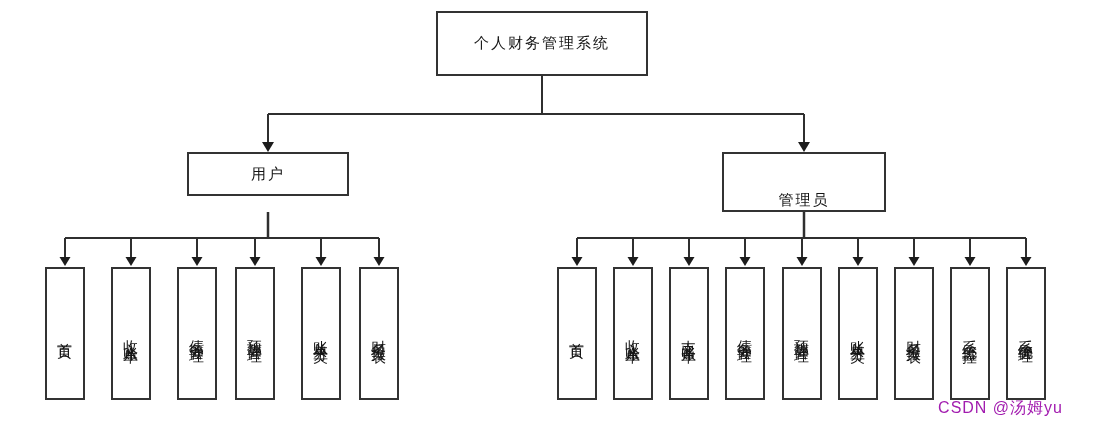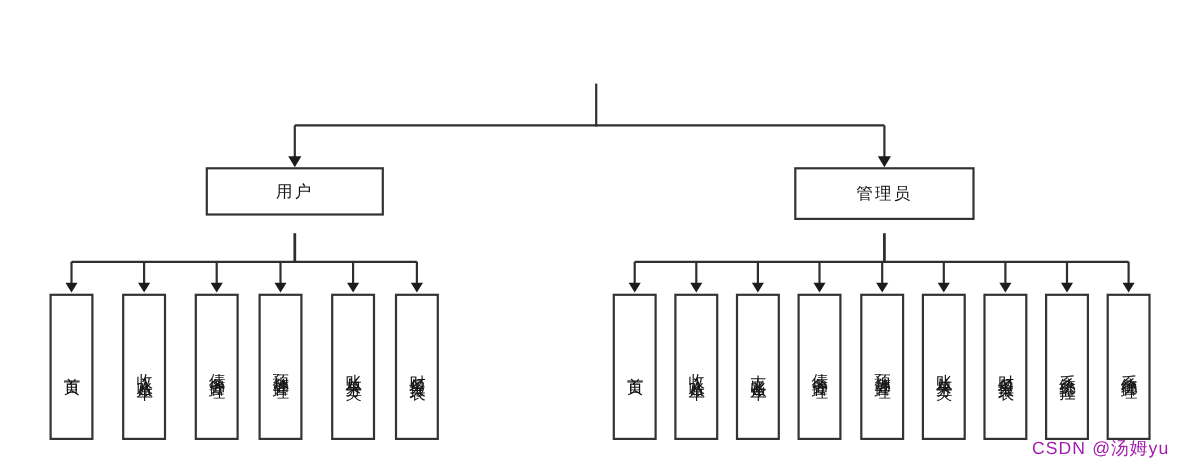--- a/index.html
+++ b/index.html
@@ -106,25 +106,28 @@
       <polygon points="683.5,257 694.5,257 689,266"></polygon>
       <polygon points="739.5,257 750.5,257 745,266"></polygon>
       <polygon points="796.5,257 807.5,257 802,266"></polygon>
       <polygon points="852.5,257 863.5,257 858,266"></polygon>
       <polygon points="908.5,257 919.5,257 914,266"></polygon>
       <polygon points="964.5,257 975.5,257 970,266"></polygon>
       <polygon points="1020.5,257 1031.5,257 1026,266"></polygon>
     </g>
   </svg>
 
+  <div class="node node-h" style="left:436px; top:11px; width:212px; height:65px;">
+    <span class="label">个人财务管理系统</span>
+  </div>
 
   <div class="node node-h" style="left:187px; top:152px; width:162px; height:44px;">
     <span class="label">用户</span>
   </div>
-  <div class="node node-h" style="left:722px; top:152px; width:164px; height:48px;">
+  <div class="node node-h" style="left:722px; top:152px; width:164px; height:60px;align-items:flex-end;">
     <span class="label">管理员</span>
   </div>
 
   <div class="node node-leaf" style="left:45px; top:267px; width:40px; height:133px;">
     <span class="label">首页</span>
   </div>
   <div class="node node-leaf" style="left:111px; top:267px; width:40px; height:133px;">
     <span class="label">收入账单</span>
   </div>
   <div class="node node-leaf" style="left:177px; top:267px; width:40px; height:133px;">

